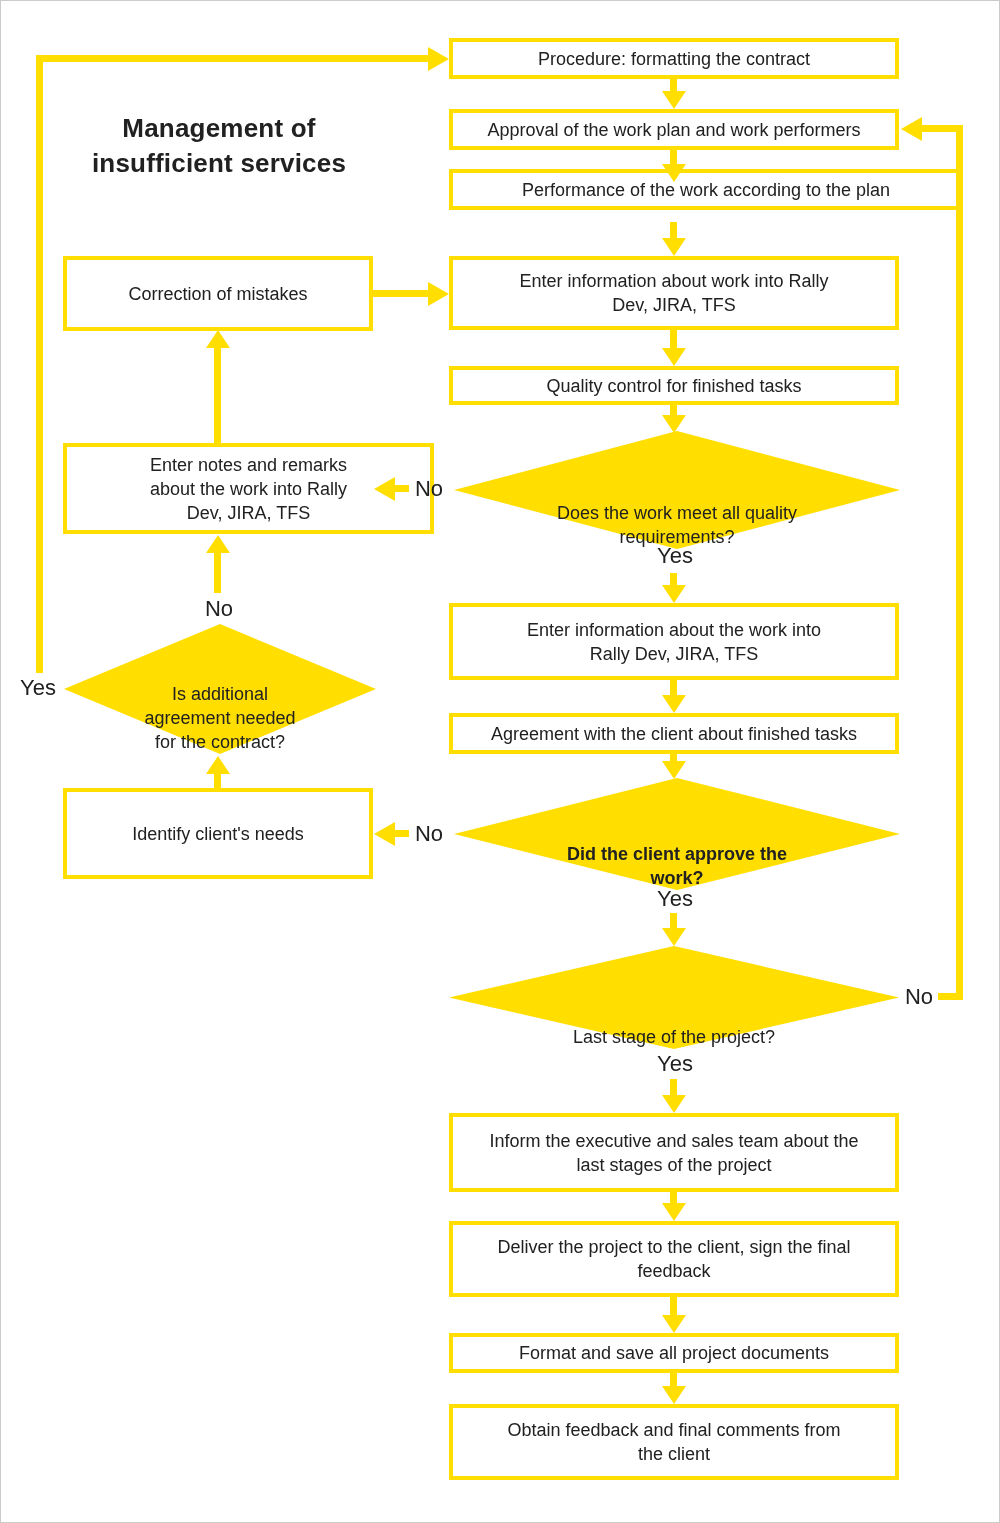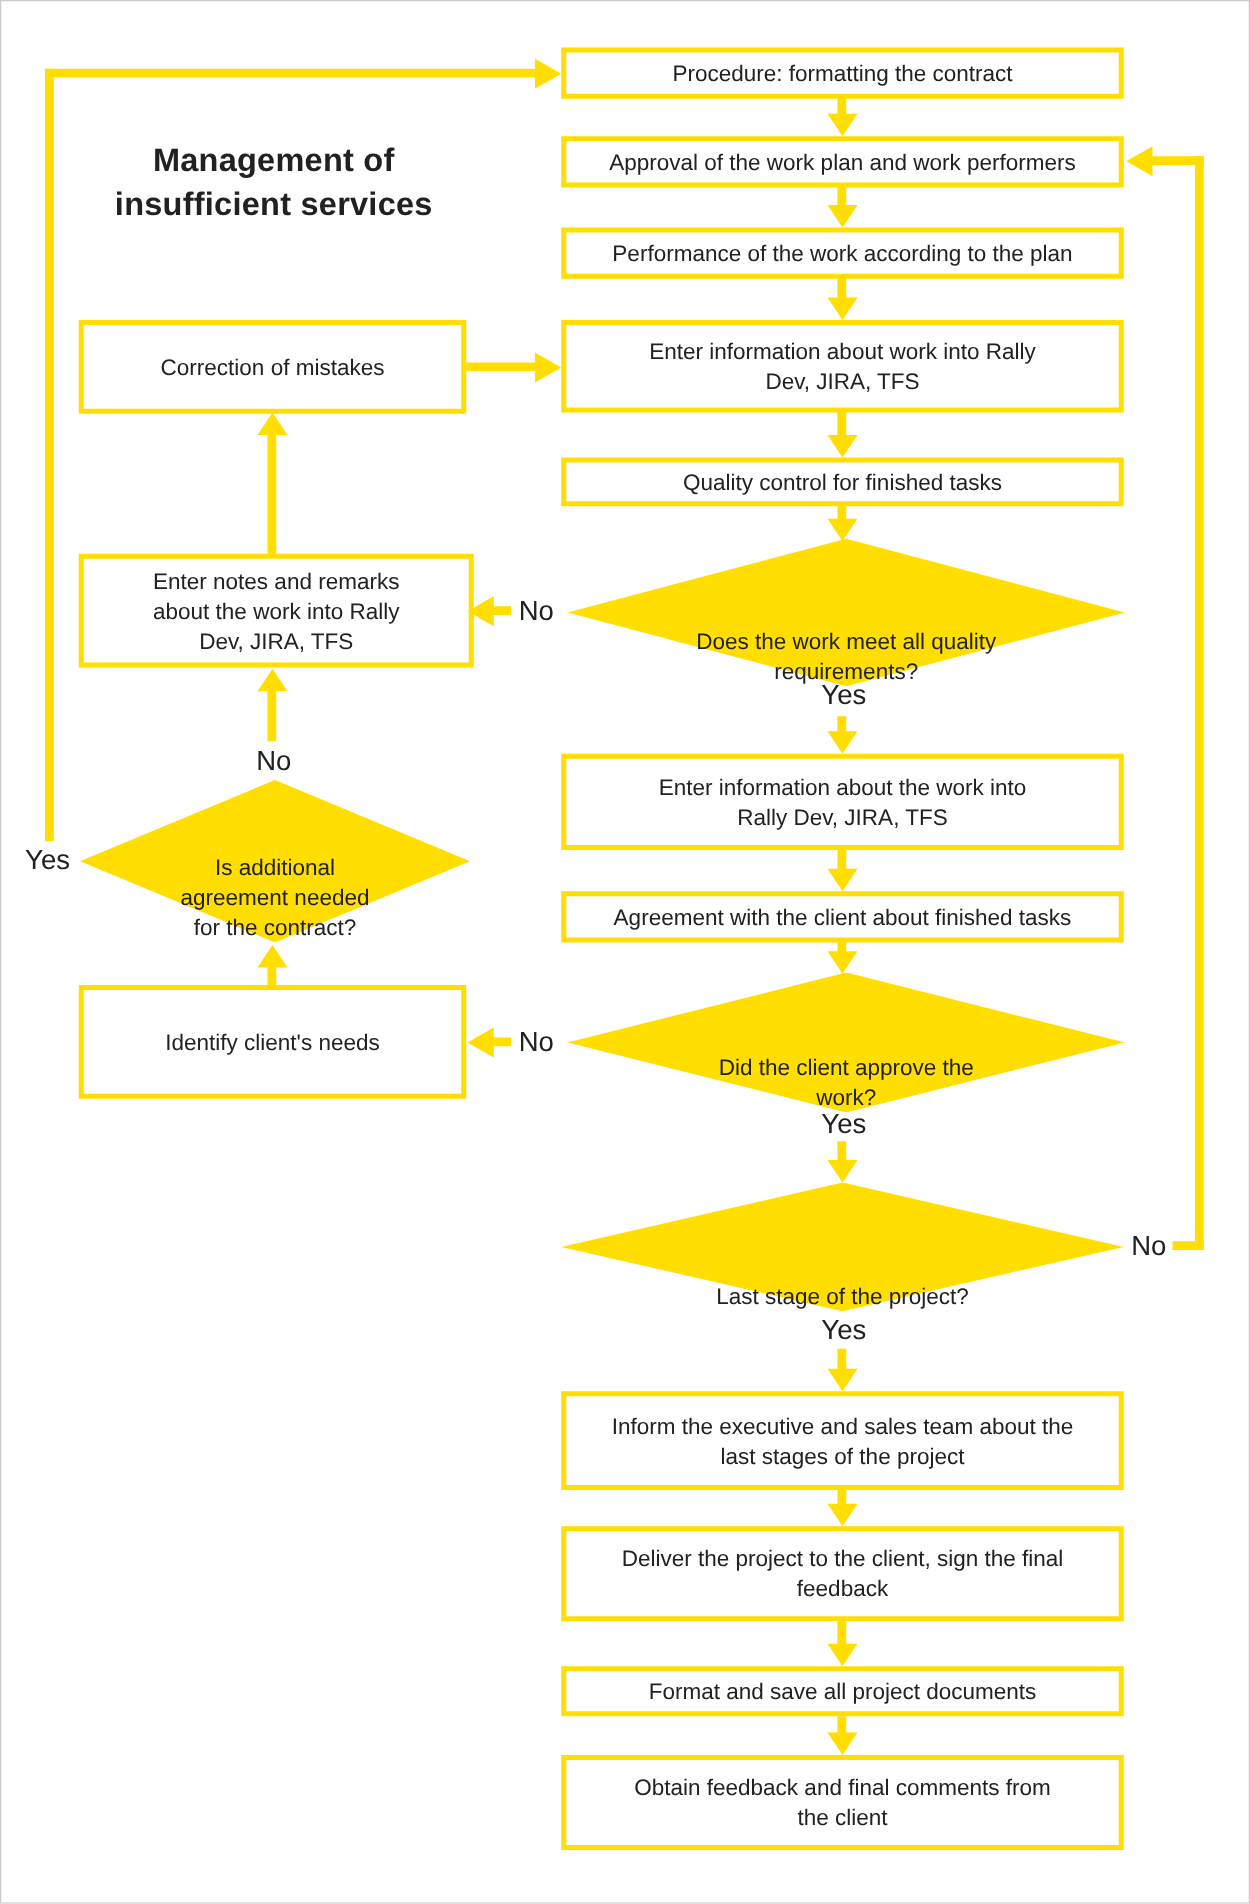--- a/index.html
+++ b/index.html
@@ -132,21 +132,21 @@
 insufficient services</div>
 
   <div class="box" style="left:448px; top:37px;  width:450px; height:41px;">
     <span class="lbl">Procedure: formatting the contract</span>
   </div>
 
   <div class="box" style="left:448px; top:108px; width:450px; height:41px;">
     <span class="lbl">Approval of the work plan and work performers</span>
   </div>
 
-  <div class="box" style="left:448px; top:181px; width:450px; height:41px;">
+  <div class="box" style="left:448px; top:168px; width:514px; height:41px;">
     <span class="lbl">Performance of the work according to the plan</span>
   </div>
 
   <div class="box" style="left:448px; top:255px; width:450px; height:74px;">
     <span class="lbl" style="max-width:340px;">Enter information about work into Rally Dev, JIRA, TFS</span>
   </div>
 
   <div class="box" style="left:448px; top:365px; width:450px; height:39px;">
     <span class="lbl">Quality control for finished tasks</span>
   </div>
@@ -159,21 +159,21 @@
   <div class="box" style="left:448px; top:712px; width:450px; height:41px;">
     <span class="lbl">Agreement with the client about finished tasks</span>
   </div>
 
   <div class="box" style="left:448px; top:602px; width:450px; height:77px;">
     <span class="lbl" style="max-width:330px;">Enter information about the work into Rally Dev, JIRA, TFS</span>
   </div>
 
   <div class="diamond" style="left:453px; top:777px; width:446px; height:112px;">
     <div class="dshape"></div>
-    <span class="lbl" style="max-width:240px;">Did the client approve the work?</span>
+    <span class="lbl" style="max-width:240px;font-weight:bold;">Did the client approve the work?</span>
   </div>
 
   <div class="diamond" style="left:448px; top:945px; width:450px; height:103px;">
     <div class="dshape"></div>
     <span class="lbl" style="max-width:300px;">Last stage of the project?</span>
   </div>
 
   <div class="box" style="left:448px; top:1112px; width:450px; height:79px;">
     <span class="lbl" style="max-width:385px;">Inform the executive and sales team about the last stages of the project</span>
   </div>
@@ -187,21 +187,21 @@
   </div>
 
   <div class="box" style="left:448px; top:1403px; width:450px; height:76px;">
     <span class="lbl" style="max-width:355px;">Obtain feedback and final comments from the client</span>
   </div>
 
   <div class="box" style="left:62px; top:255px; width:310px; height:75px;">
     <span class="lbl">Correction of mistakes</span>
   </div>
 
-  <div class="box" style="left:62px; top:442px; width:316px; height:91px;">
+  <div class="box" style="left:62px; top:442px; width:371px; height:91px;">
     <span class="lbl" style="max-width:235px;">Enter notes and remarks about the work into Rally Dev, JIRA, TFS</span>
   </div>
 
   <div class="diamond" style="left:63px; top:623px; width:312px; height:130px;">
     <div class="dshape"></div>
     <span class="lbl" style="max-width:175px;">Is additional agreement needed for the contract?</span>
   </div>
 
   <div class="box" style="left:62px; top:787px; width:310px; height:91px;">
     <span class="lbl">Identify client's needs</span>

